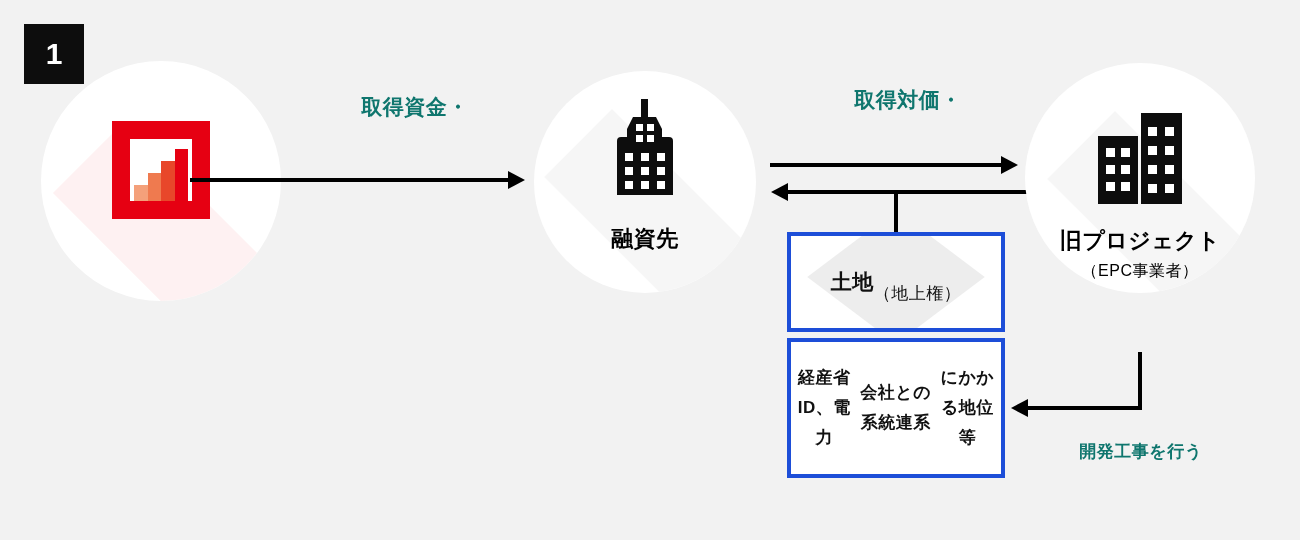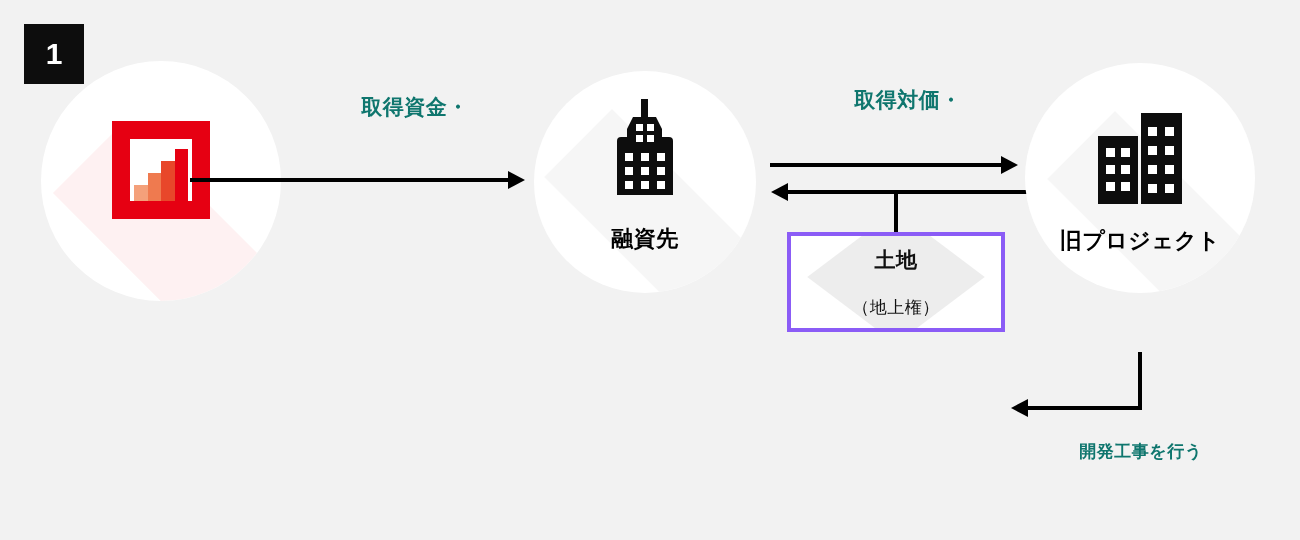--- a/index.html
+++ b/index.html
@@ -126,23 +126,23 @@
   }
   .flow-label.small {
     font-size: 17px;
     font-weight: 700;
   }
 
   
   .asset-box {
     position: absolute;
     background: #ffffff;
-    border: 4px solid #8b5cf6;
+    border: 4px solid #1d4ed8;
     display: flex;
-    flex-direction: column;
+    flex-direction: row;
     align-items: center;
     justify-content: center;
     text-align: center;
     color: #111111;
     overflow: hidden;
   }
   .asset-box .box-title {
     font-size: 21px;
     font-weight: 700;
     letter-spacing: 0.5px;
@@ -273,27 +273,33 @@
         <rect x="71" y="35" width="9" height="9" fill="#ffffff"></rect>
         <rect x="54" y="54" width="9" height="9" fill="#ffffff"></rect>
         <rect x="71" y="54" width="9" height="9" fill="#ffffff"></rect>
         <rect x="54" y="73" width="9" height="9" fill="#ffffff"></rect>
         <rect x="71" y="73" width="9" height="9" fill="#ffffff"></rect>
       </svg>
     </div>
   </div>
   <div class="caption" id="caption-owner">
     <div class="title">旧プロジェクト</div>
+    <div class="sub">（EPC事業者）</div>
   </div>
 
   <div class="asset-box" id="box-land">
     <div class="box-watermark"></div>
     <div class="box-title">土地</div>
     <div class="box-sub">（地上権）</div>
   </div>
 
+  <div class="asset-box" id="box-rights">
+    <div class="box-lines">経産省ID、電力</div>
+    <div class="box-lines">会社との系統連系</div>
+    <div class="box-lines">にかかる地位等</div>
+  </div>
 
   <div class="vline" style="left:1138px; top:352px; height:58px;"></div>
   <div class="hline" style="left:1028px; top:406px; width:114px;"></div>
   <div class="arrowhead arrow-left" style="left:1011px; top:399px;"></div>
   <div class="flow-label small" style="left:1028px; top:428px; width:226px;margin-top:12px;">開発工事を行う</div>
 
 </div>
 
 </body></html>

